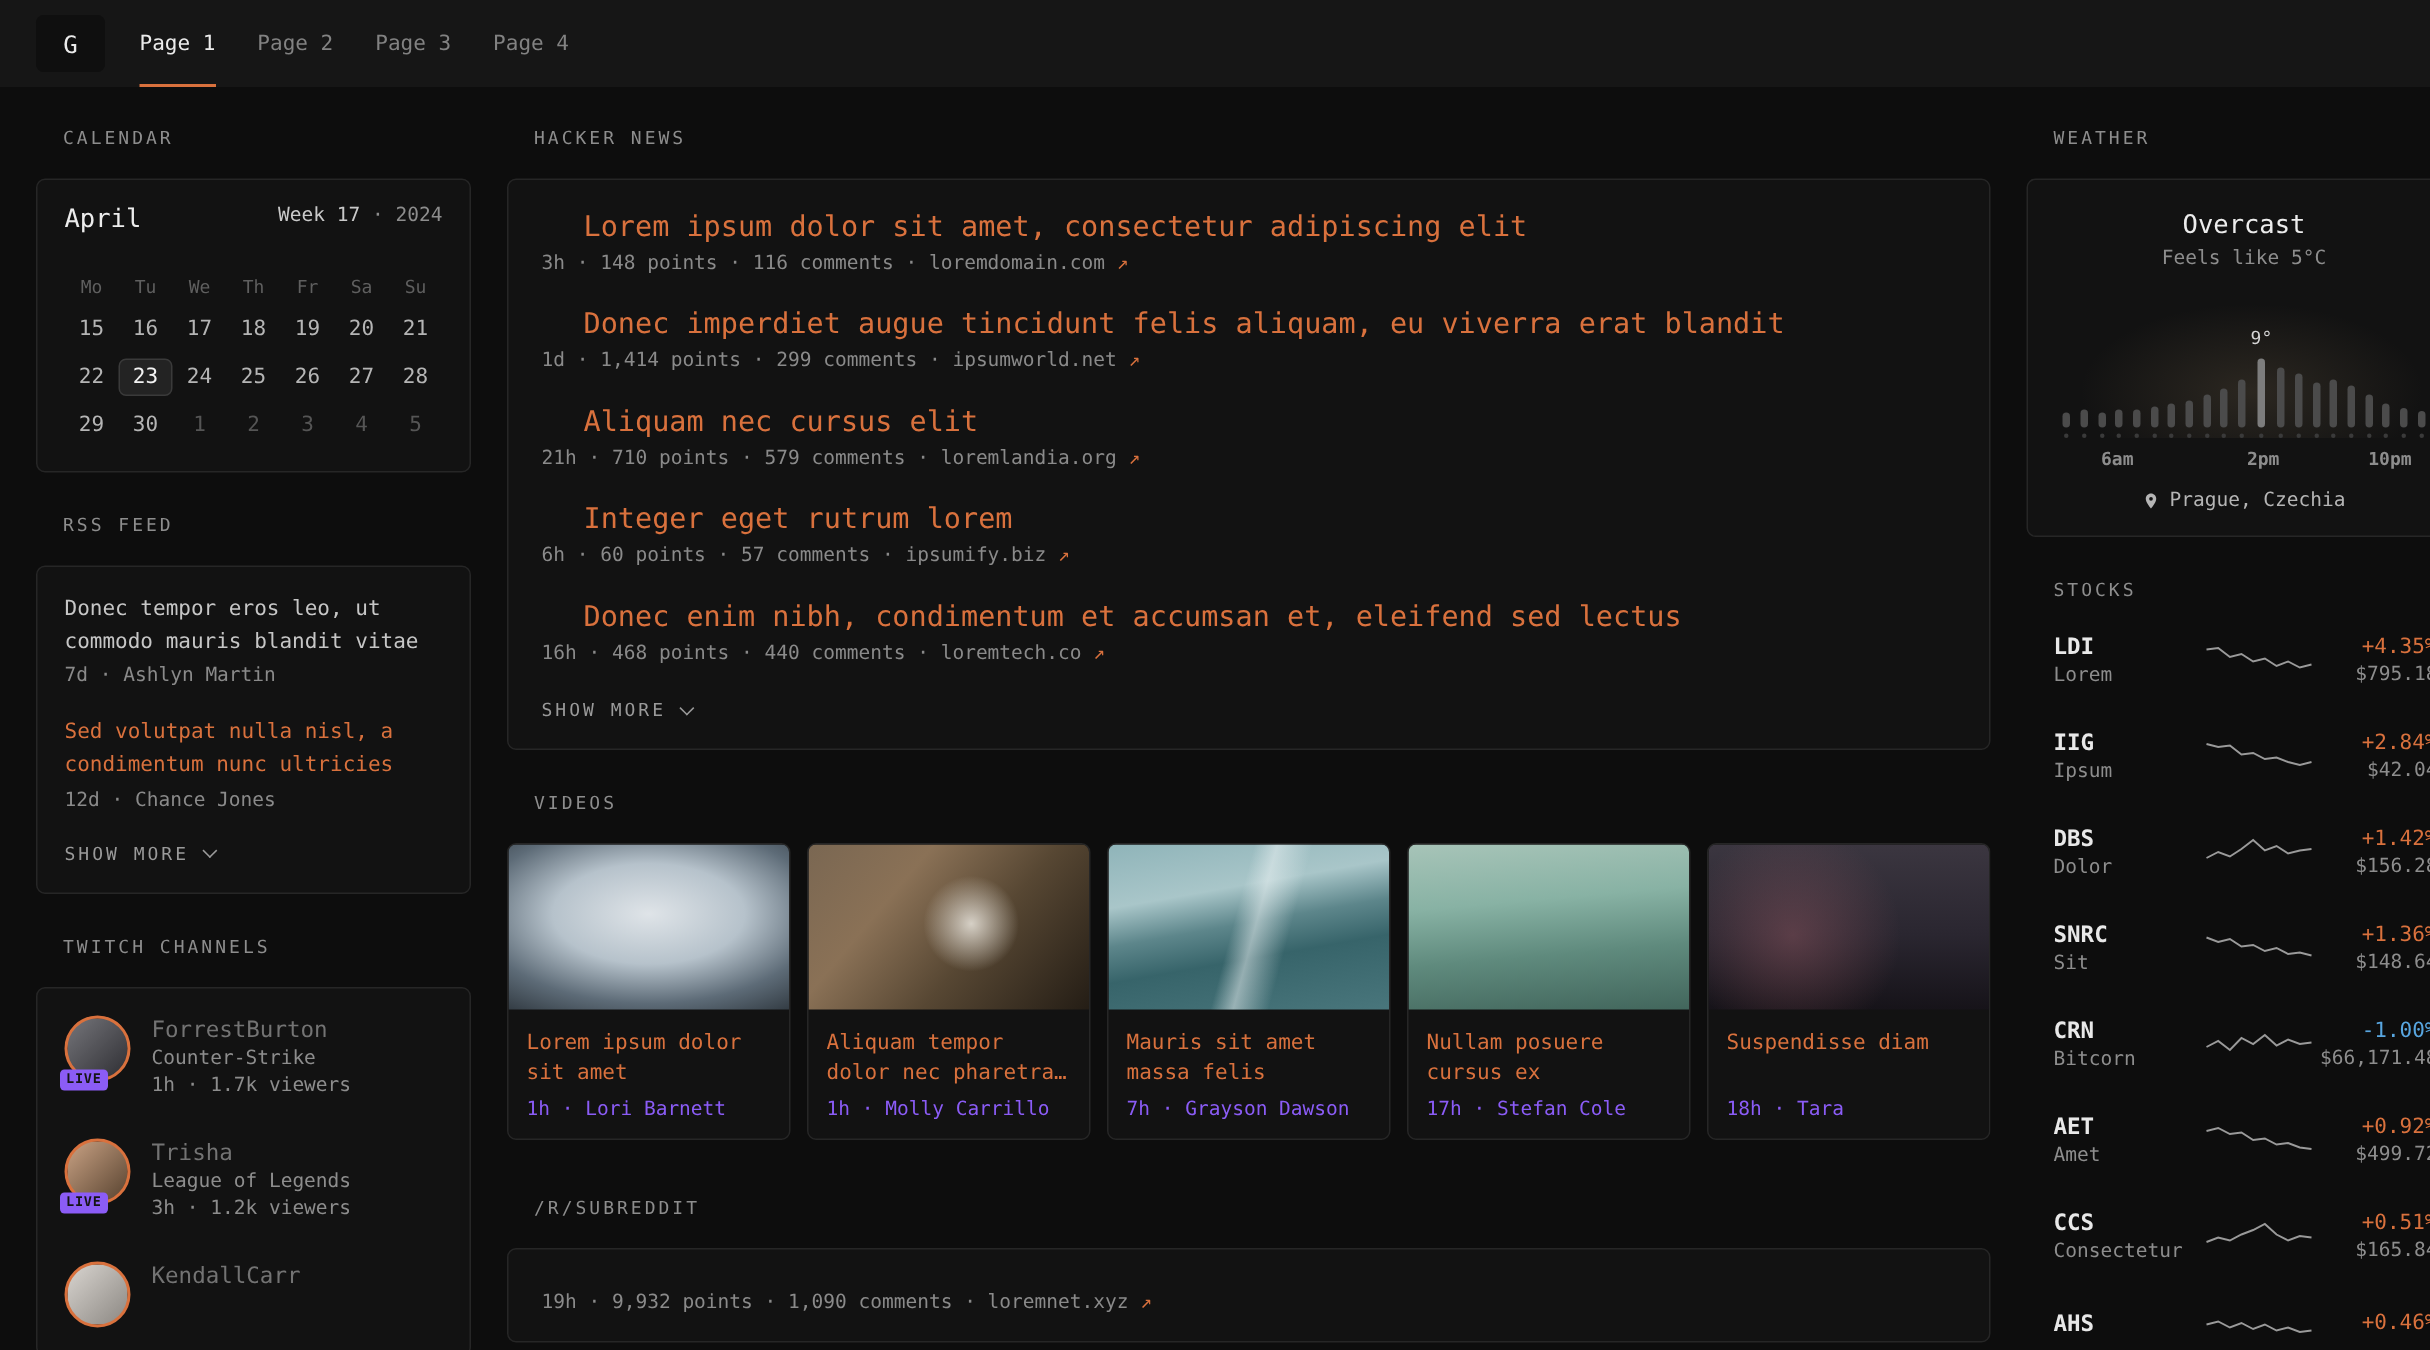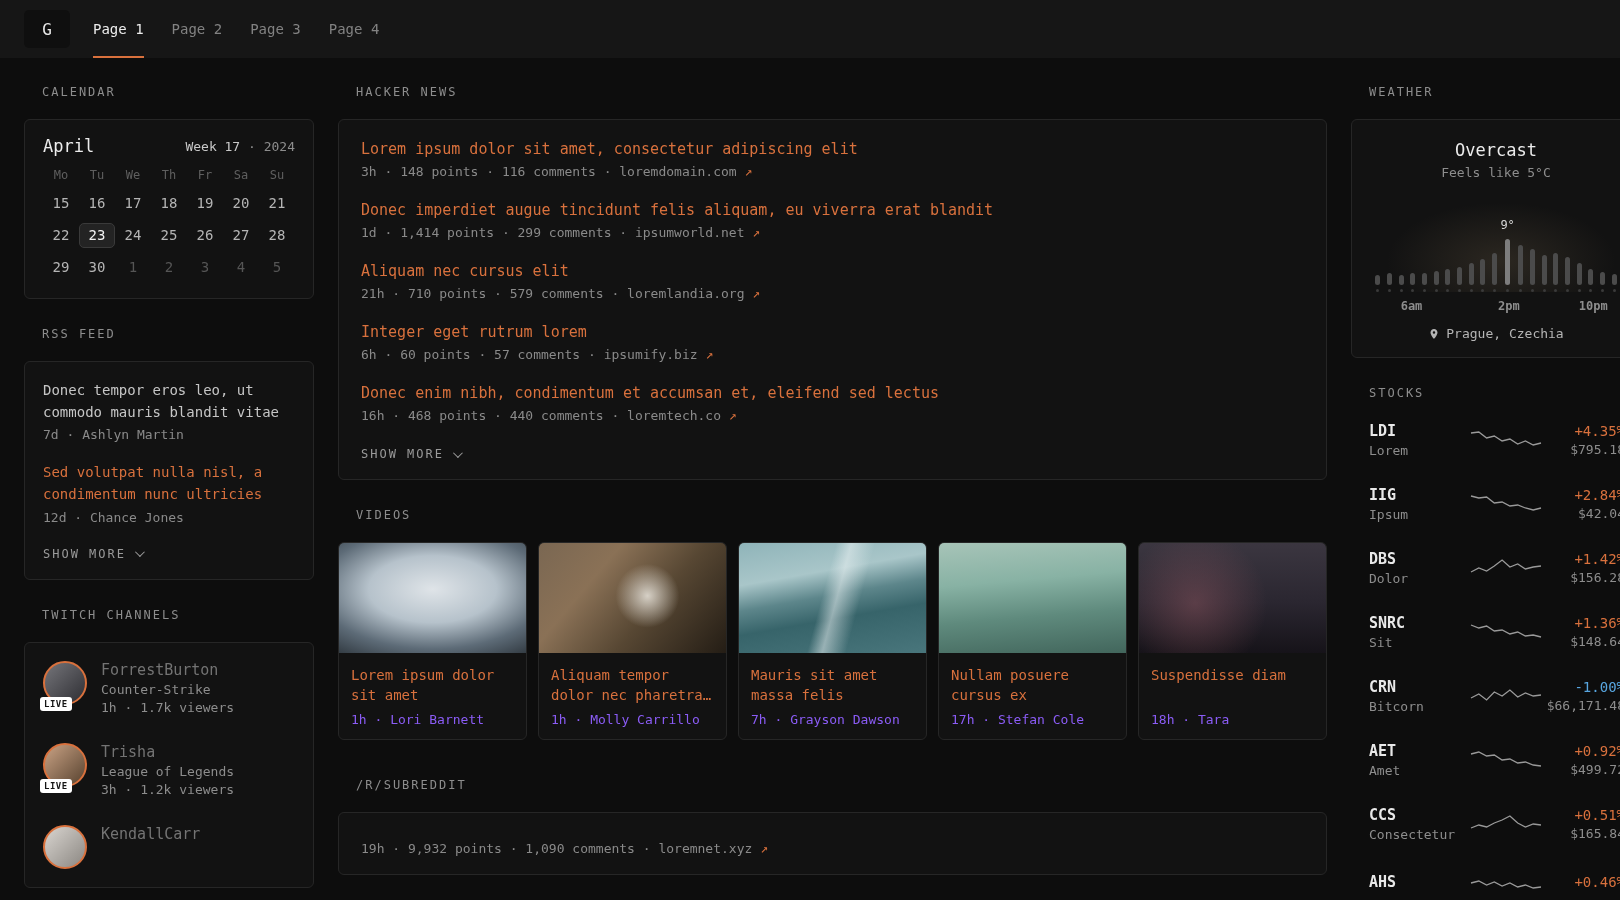--- a/index.html
+++ b/index.html
@@ -23,21 +23,21 @@
   .layout { display:grid; grid-template-columns:290px 1fr 290px; column-gap:24px;
             padding:27px 77px 0 24px; align-items:start; }
   .section-title { font-size:12px; font-weight:normal; letter-spacing:2px; color:#8d8d8d;
                    margin:0 0 20px 0; padding-left:18px; }
   .mt  { margin-top:28px; }
   .mt-lg { margin-top:38px; }
   .card { border:1px solid #262626; border-radius:6px; background:#121212; }
 
   
   .calendar-card { padding:16px 18px 18px; }
-  .cal-head { display:flex; justify-content:space-between; align-items:center; margin-bottom:8px; }
+  .cal-head { display:flex; justify-content:space-between; align-items:flex-start; margin-bottom:24px; }
   .cal-month { font-size:17px; color:#ececec; }
   .cal-sub { font-size:13px; color:#8d8d8d; }
   .cal-sub .wk { color:#c9c9c9; }
   .cal-grid { display:grid; grid-template-columns:repeat(7,1fr); row-gap:7px; text-align:center; }
   .cal-grid .head { font-size:12px; color:#5f5f5f; padding:4px 0 2px; }
   .cell { font-size:14px; color:#b5b5b5; height:25px; line-height:25px; }
   .cell.dim { color:#555; }
   .cell.today { background:#232323; border:1px solid #3a3a3a; border-radius:5px; color:#f2f2f2; line-height:23px; }
 
   
@@ -53,30 +53,30 @@
 
   
   .twitch-card { padding:18px; }
   .twitch-row { display:flex; gap:14px; margin-bottom:28px; cursor:pointer; }
   .twitch-row:last-child { margin-bottom:0; }
   .avatar-wrap { position:relative; width:44px; height:44px; flex:none; }
   .avatar { width:44px; height:44px; border-radius:50%; border:2px solid #d9713d; }
   .av1 { background:linear-gradient(135deg,#75757a,#2e2e33); }
   .av2 { background:linear-gradient(135deg,#c9a284,#57422f); }
   .av3 { background:linear-gradient(135deg,#d9d5d0,#8b8782); border-color:#d9713d; }
-  .live-badge { position:absolute; left:-3px; bottom:-6px; background:#ffffff; color:#151515;
+  .live-badge { position:absolute; left:-3px; bottom:-6px; background:#8b5cf6; color:#151515;
                 font-size:9px; font-weight:bold; letter-spacing:.5px; padding:2px 4px; border-radius:3px; }
   .twitch-name { font-size:15px; color:#737373; }
   .twitch-game { font-size:13px; color:#8d8d8d; margin-top:3px; }
   .twitch-meta { font-size:13px; color:#8d8d8d; margin-top:3px; }
 
   
   .hn-card { padding:20px 22px 18px; }
   .hn-item { margin-bottom:22px; }
-  .hn-title { display:block; font-size:15px; color:#d9713d; cursor:pointer; }
+  .hn-title { display:block; font-size:19px; color:#d9713d; cursor:pointer;margin-left:28px; }
   .hn-meta { font-size:13px; color:#8a8a8a; margin-top:6px; }
   .ext-arrow { color:#d9713d; }
   .sub-title { display:block; font-size:15px; line-height:1.6; color:#d9713d; cursor:pointer; }
   .sub-meta { font-size:13px; color:#8a8a8a; margin-top:8px; }
 
   
   .videos-row { display:flex; gap:11px; overflow:hidden; }
   .video-card { flex:0 0 189px; border:1px solid #262626; border-radius:6px; background:#121212;
                 overflow:hidden; cursor:pointer; }
   .video-thumb { height:110px; }

